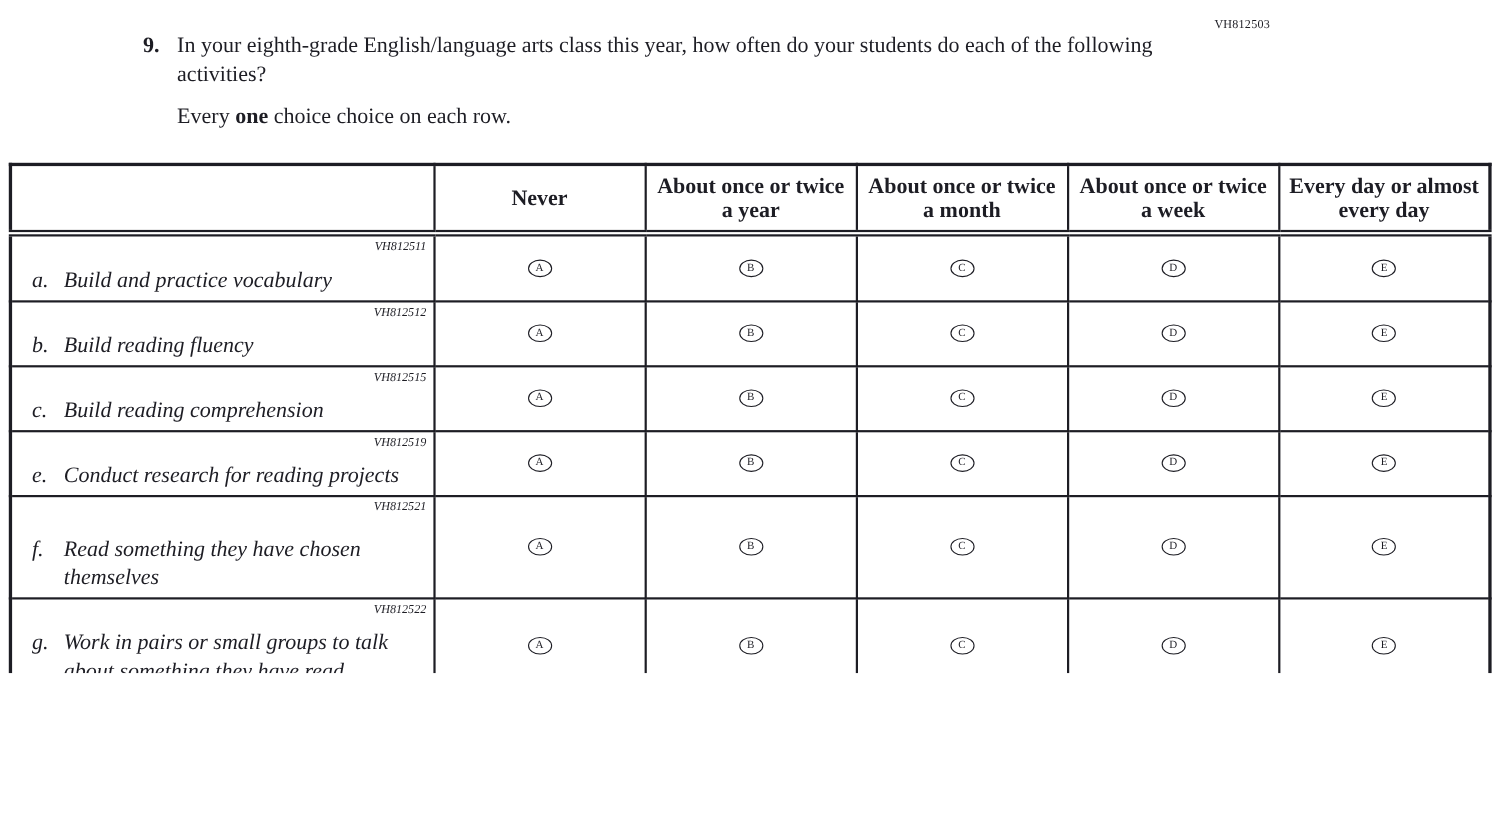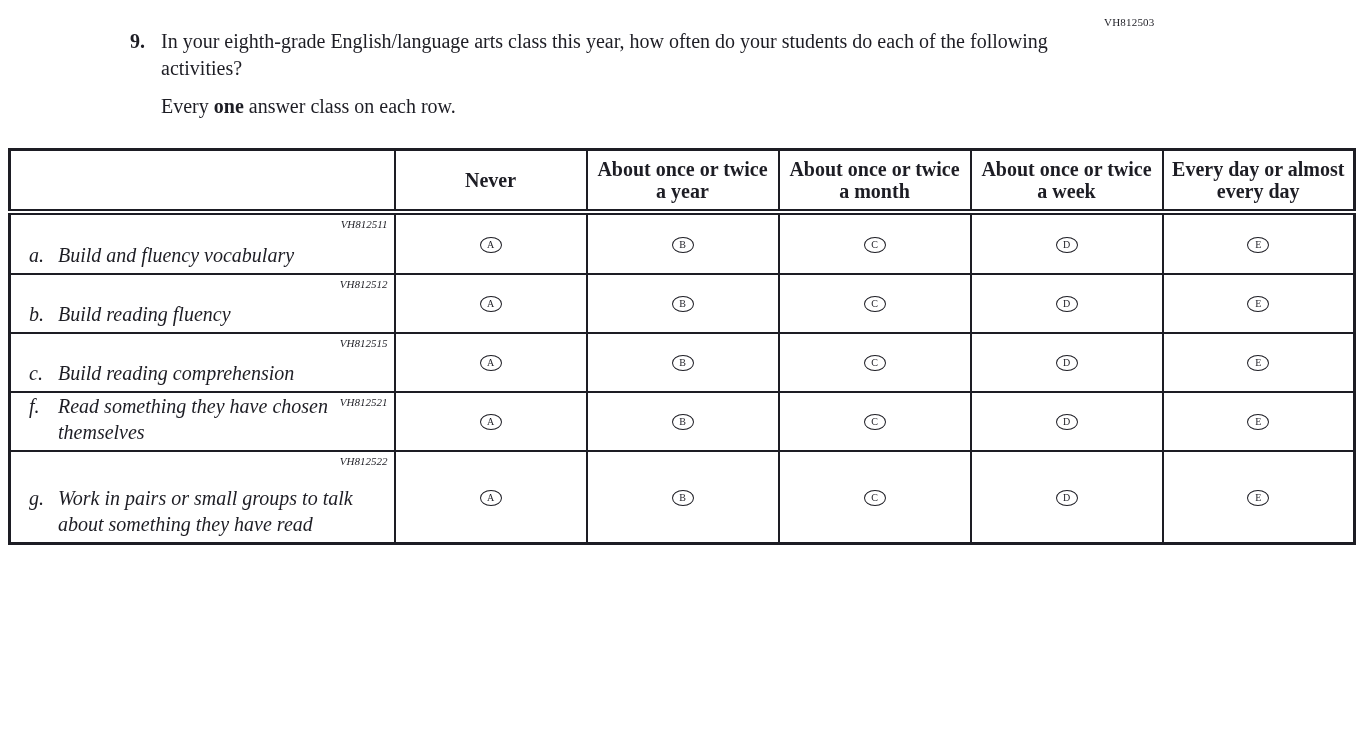--- a/index.html
+++ b/index.html
@@ -50,21 +50,21 @@
 <body>
 
 <div class="page">
   <div class="form-code">VH812503</div>
 
   <div class="question">
     <span class="qnum">9.</span>
     <div class="qtext">In your eighth-grade English/language arts class this year, how often do your students do each of the following activities?</div>
   </div>
 
-  <div class="instruction"><span>Every </span><b>one</b><span> answer class on each row.</span></div>
+  <div class="instruction"><span>Every </span><b>one</b><span> choice choice on each row.</span></div>
 
   <table class="qtable">
     <colgroup>
       <col class="col-label">
       <col class="col-opt">
         <col class="col-opt">
         <col class="col-opt">
         <col class="col-opt">
         <col class="col-opt">
     </colgroup>
@@ -77,21 +77,21 @@
           <th>About once or twice a week</th>
           <th>Every day or almost every day</th>
         </tr>
     </thead>
     <tbody>
         <tr>
           <td class="label-cell">
             <span class="row-code">VH812511</span>
             <span class="row-label">
               <span class="row-letter">a.</span>
-              <span class="row-text">Build and fluency vocabulary</span>
+              <span class="row-text">Build and practice vocabulary</span>
             </span>
           </td>
           <td class="opt"><span class="bubble">A</span></td>
           <td class="opt"><span class="bubble">B</span></td>
           <td class="opt"><span class="bubble">C</span></td>
           <td class="opt"><span class="bubble">D</span></td>
           <td class="opt"><span class="bubble">E</span></td>
         </tr>
         <tr>
           <td class="label-cell">
@@ -106,20 +106,34 @@
           <td class="opt"><span class="bubble">C</span></td>
           <td class="opt"><span class="bubble">D</span></td>
           <td class="opt"><span class="bubble">E</span></td>
         </tr>
         <tr>
           <td class="label-cell">
             <span class="row-code">VH812515</span>
             <span class="row-label">
               <span class="row-letter">c.</span>
               <span class="row-text">Build reading comprehension</span>
+            </span>
+          </td>
+          <td class="opt"><span class="bubble">A</span></td>
+          <td class="opt"><span class="bubble">B</span></td>
+          <td class="opt"><span class="bubble">C</span></td>
+          <td class="opt"><span class="bubble">D</span></td>
+          <td class="opt"><span class="bubble">E</span></td>
+        </tr>
+        <tr>
+          <td class="label-cell">
+            <span class="row-code">VH812519</span>
+            <span class="row-label">
+              <span class="row-letter">e.</span>
+              <span class="row-text">Conduct research for reading projects</span>
             </span>
           </td>
           <td class="opt"><span class="bubble">A</span></td>
           <td class="opt"><span class="bubble">B</span></td>
           <td class="opt"><span class="bubble">C</span></td>
           <td class="opt"><span class="bubble">D</span></td>
           <td class="opt"><span class="bubble">E</span></td>
         </tr>
         <tr>
           <td class="label-cell">

